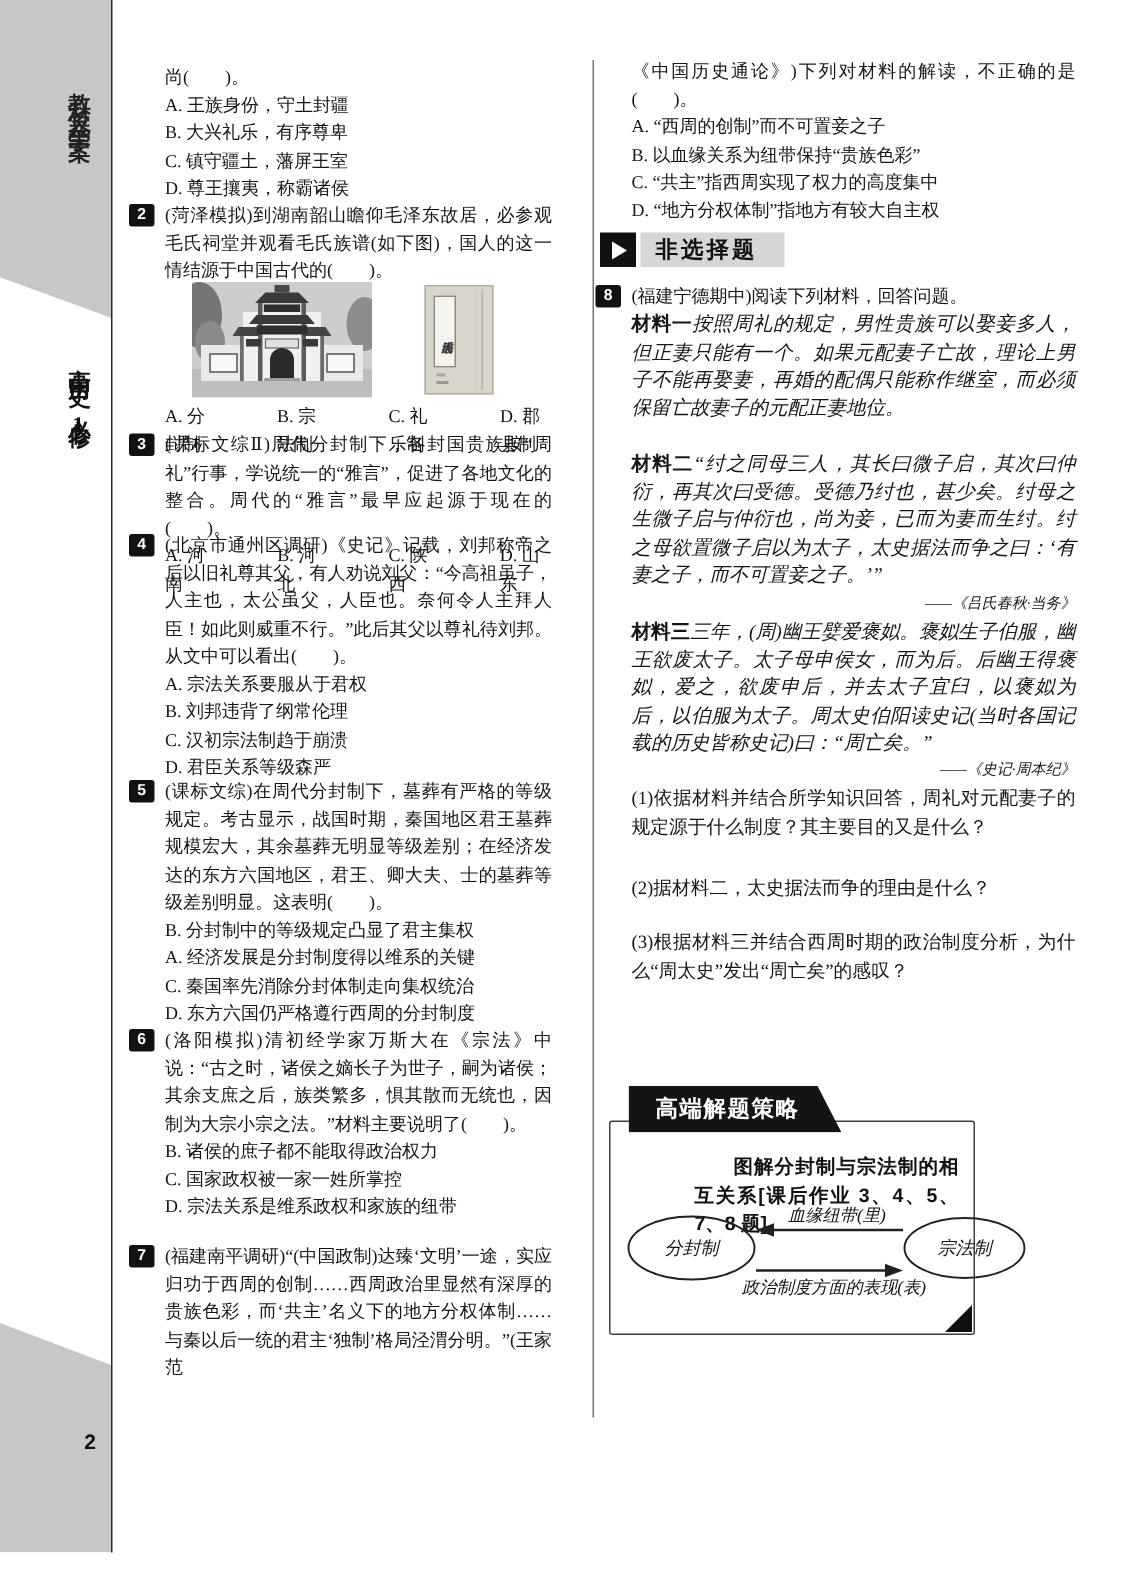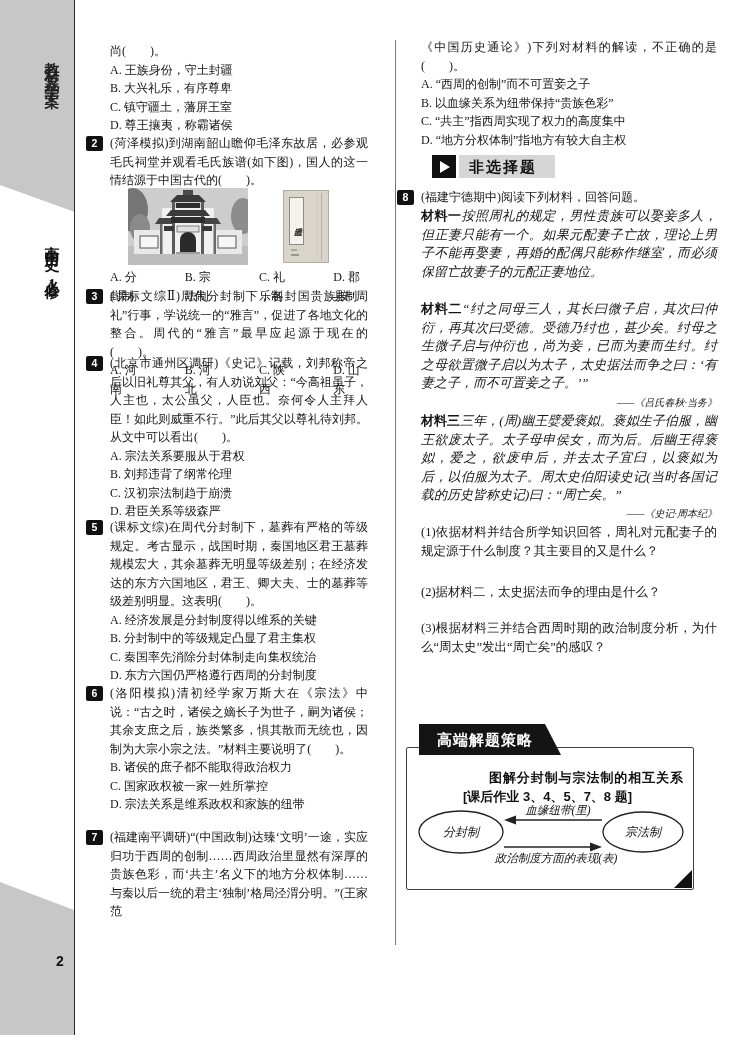--- a/index.html
+++ b/index.html
@@ -49,21 +49,21 @@
     font-family:"Liberation Sans","DejaVu Sans",sans-serif;
     font-weight:bold;font-size:10.5px;line-height:14.5px;text-align:center;
   }
   .optrow{display:flex;justify-content:space-between;text-align:left;gap:40px;}
   .mat{font-size:13px;line-height:18.5px;}
   .mlabel{font-weight:bold;font-style:normal;}
   .kai{font-style:italic;}
   .source{text-align:right;font-style:italic;font-size:10px;}
 
   
-  .sec-header{position:absolute;left:400px;top:155px;display:flex;margin-left:32px;}
+  .sec-header{position:absolute;left:400px;top:155px;display:flex;}
   .sec-icon{
     width:24px;height:23px;background:#111;display:flex;align-items:center;justify-content:center;
   }
   .sec-icon .tri{
     width:0;height:0;border-left:10px solid #fff;
     border-top:6px solid transparent;border-bottom:6px solid transparent;margin-left:2px;
   }
   .sec-label{
     background:#d6d6d6;height:23px;line-height:23px;margin-left:3px;
     padding:0 18px 0 10px;font-weight:bold;font-size:15px;color:#111;
@@ -81,21 +81,21 @@
   .book-label{
     position:absolute;left:5px;top:6px;width:13px;height:46px;
     background:#f5f3ed;border:1px solid #8f8b80;
     writing-mode:vertical-rl;text-orientation:upright;
     font-size:8px;line-height:11px;text-align:center;color:#333;font-style:italic;
   }
   .book-mark{position:absolute;left:7px;bottom:6px;width:8px;height:2px;background:#9a968b;}
   .book-mark2{position:absolute;left:7px;bottom:11px;width:6px;height:2px;background:#a9a59a;}
 
   
-  .stratbox{position:absolute;left:406px;top:722px;width:288px;height:168px;}
+  .stratbox{position:absolute;left:406px;top:722px;width:244px;height:168px;}
   .strat-border{
     position:absolute;left:0;right:0;top:25px;bottom:0;
     border:1.3px solid #3f3f3f;border-radius:2px;background:#fff;
   }
   .strat-banner{
     position:absolute;left:13px;top:2px;width:142px;height:31px;background:#141414;
     clip-path:polygon(0 0,126px 0,142px 100%,0 100%);
     color:#fff;font-weight:bold;font-size:15px;line-height:31px;
     text-align:center;padding-right:10px;box-sizing:border-box;
     font-family:"Liberation Sans","DejaVu Sans",sans-serif;letter-spacing:1px;
@@ -201,22 +201,22 @@
     <div>(北京市通州区调研)《史记》记载，刘邦称帝之后以旧礼尊其父，有人劝说刘父：“今高祖虽子，人主也，太公虽父，人臣也。奈何令人主拜人臣！如此则威重不行。”此后其父以尊礼待刘邦。从文中可以看出(　　)。</div>
     <div>A. 宗法关系要服从于君权</div>
     <div>B. 刘邦违背了纲常伦理</div>
     <div>C. 汉初宗法制趋于崩溃</div>
     <div>D. 君臣关系等级森严</div>
   </div>
 
   <div class="block" style="top:518px">
     <span class="badge">5</span>
     <div>(课标文综)在周代分封制下，墓葬有严格的等级规定。考古显示，战国时期，秦国地区君王墓葬规模宏大，其余墓葬无明显等级差别；在经济发达的东方六国地区，君王、卿大夫、士的墓葬等级差别明显。这表明(　　)。</div>
+    <div>B. 分封制中的等级规定凸显了君主集权</div>
     <div>A. 经济发展是分封制度得以维系的关键</div>
-    <div>B. 分封制中的等级规定凸显了君主集权</div>
     <div>C. 秦国率先消除分封体制走向集权统治</div>
     <div>D. 东方六国仍严格遵行西周的分封制度</div>
   </div>
 
   <div class="block" style="top:684px">
     <span class="badge">6</span>
     <div>(洛阳模拟)清初经学家万斯大在《宗法》中说：“古之时，诸侯之嫡长子为世子，嗣为诸侯；其余支庶之后，族类繁多，惧其散而无统也，因制为大宗小宗之法。”材料主要说明了(　　)。</div>
     <div>B. 诸侯的庶子都不能取得政治权力</div>
     <div>C. 国家政权被一家一姓所掌控</div>
     <div>D. 宗法关系是维系政权和家族的纽带</div>

